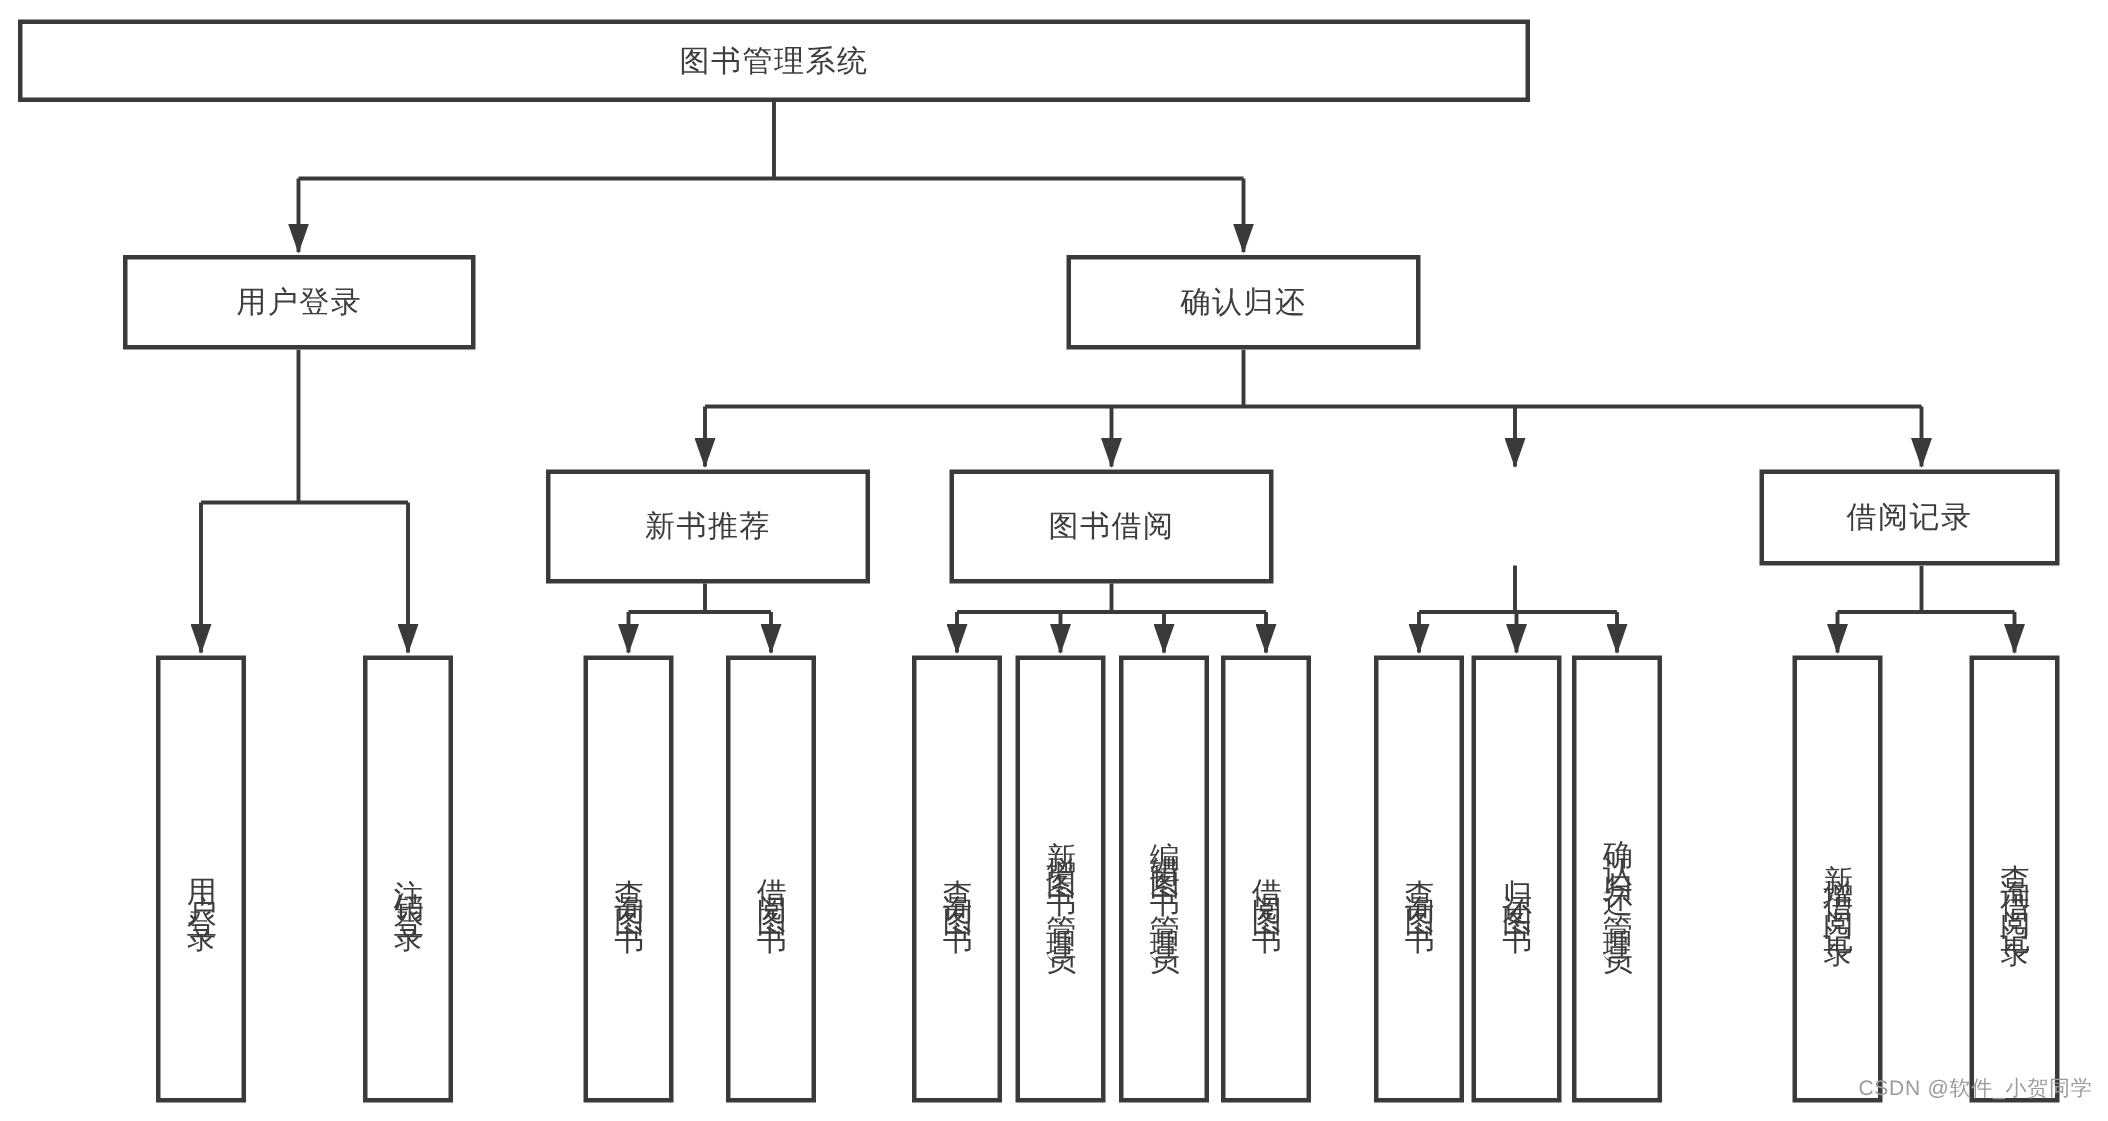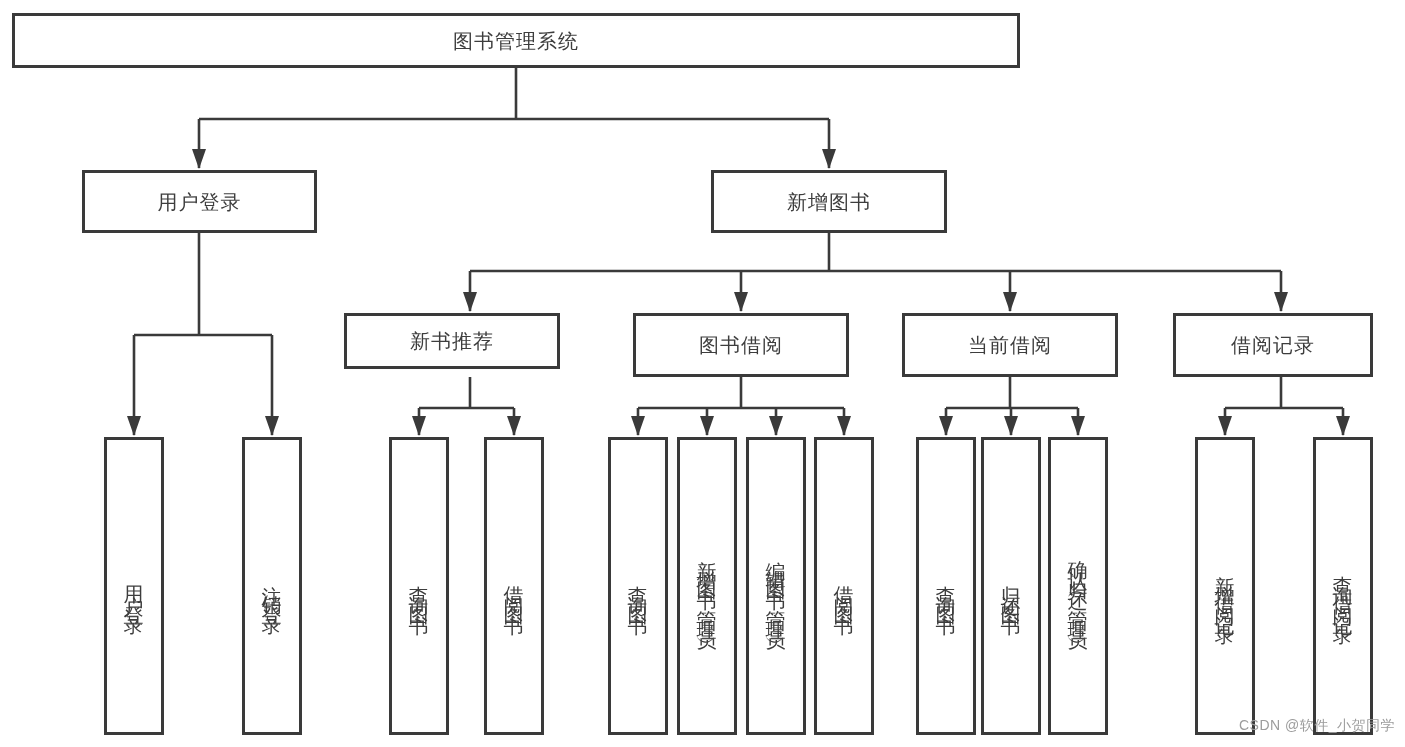--- a/index.html
+++ b/index.html
@@ -106,25 +106,24 @@
 
     <path class="edge" d="M1281,377 V408"></path>
     <path class="edge" d="M1225,408 H1343"></path>
     <path class="edge" d="M1225,408 V435" marker-end="url(#arrow)"></path>
     <path class="edge" d="M1343,408 V435" marker-end="url(#arrow)"></path>
   </svg>
 
   <div class="box h" style="left:12px;top:13px;width:1008px;height:55px">图书管理系统</div>
 
   <div class="box h" style="left:82px;top:170px;width:235px;height:63px">用户登录</div>
-  <div class="box h" style="left:711px;top:170px;width:236px;height:63px">新增图书</div>
+  <div class="box h" style="left:711px;top:170px;width:236px;height:63px">确认归还</div>
 
-  <div class="box h" style="left:344px;top:313px;width:216px;height:56px">新书推荐</div>
-  <div class="box h" style="left:633px;top:313px;width:216px;height:64px">图书借阅</div>
-  <div class="box h" style="left:902px;top:313px;width:216px;height:64px">当前借阅</div>
+  <div class="box h" style="left:364px;top:313px;width:216px;height:76px">新书推荐</div>
+  <div class="box h" style="left:633px;top:313px;width:216px;height:76px">图书借阅</div>
   <div class="box h" style="left:1173px;top:313px;width:200px;height:64px">借阅记录</div>
 
   <div class="box v" style="left:104px;top:437px;width:60px;height:298px">用户登录</div>
   <div class="box v" style="left:242px;top:437px;width:60px;height:298px">注销登录</div>
 
   <div class="box v" style="left:389px;top:437px;width:60px;height:298px">查询图书</div>
   <div class="box v" style="left:484px;top:437px;width:60px;height:298px">借阅图书</div>
 
   <div class="box v" style="left:608px;top:437px;width:60px;height:298px">查询图书</div>
   <div class="box v" style="left:677px;top:437px;width:60px;height:298px">新增图书（管理员）</div>

